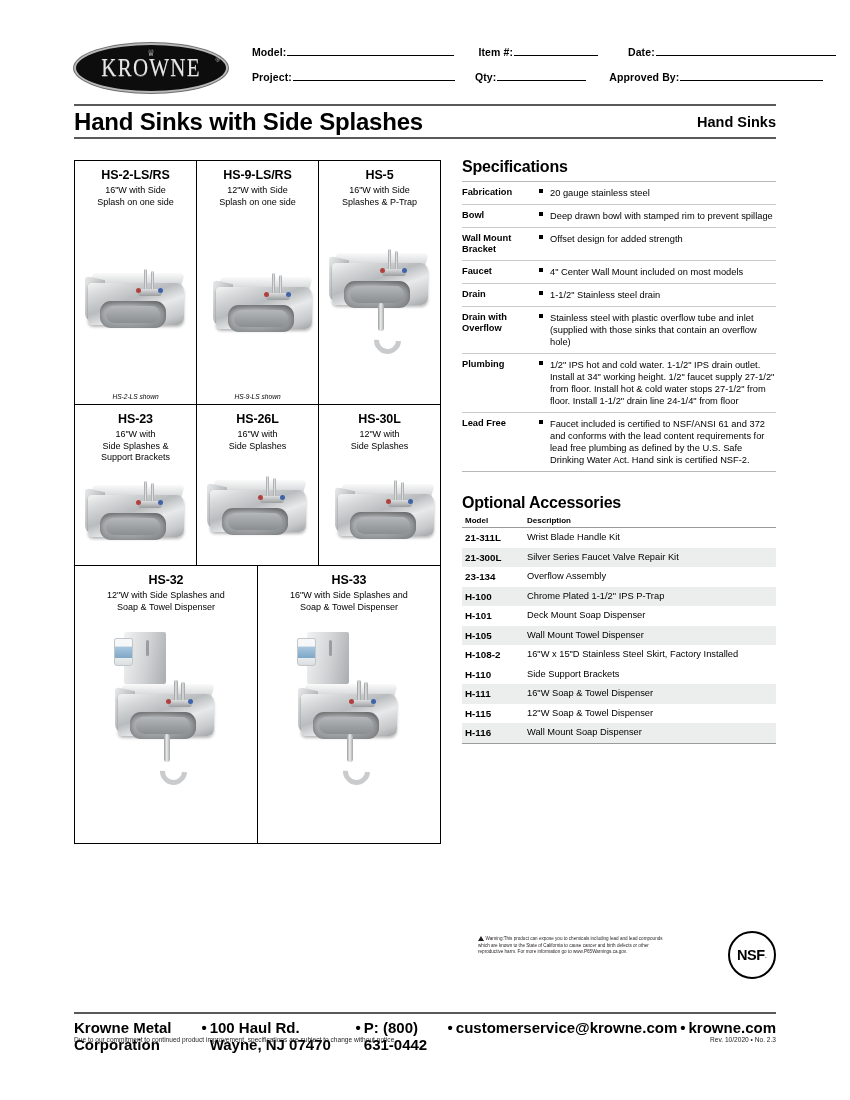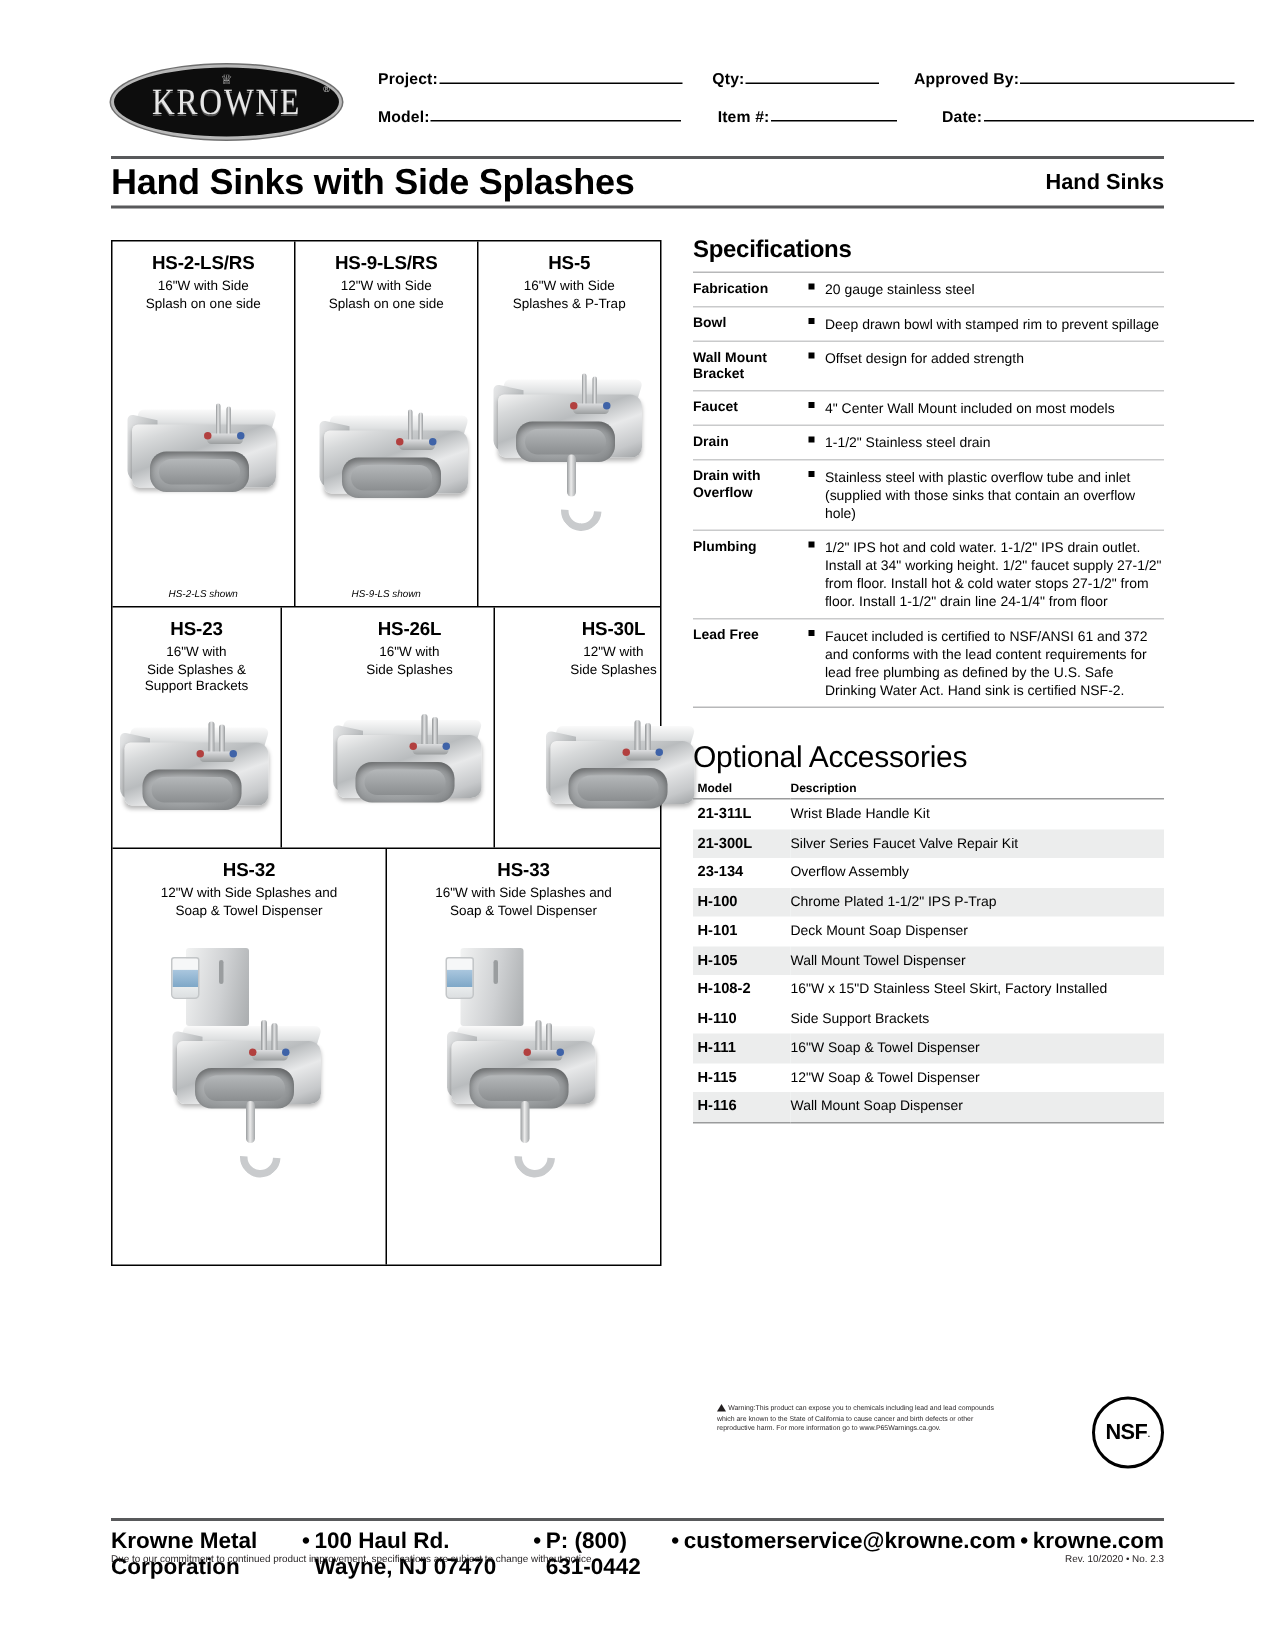--- a/index.html
+++ b/index.html
@@ -158,21 +158,21 @@
     box-sizing: border-box;
     padding: 7px 4px 4px 4px;
     display: flex;
     flex-direction: column;
     align-items: center;
     position: relative;
   }
   .cell:last-child { border-right: none; }
   .row3 .cell { flex: 1 1 0; }
   .row3 { height: 243px; }
-  .row2 { height: 160px; gap: 29px; }
+  .row2 { height: 160px; }
   .row2 .cell { flex: 1 1 0; }
   .row1 { height: 277px; }
   .row1 .cell { flex: 1 1 0; }
 
   .model-name {
     font-size: 12.5px;
     font-weight: bold;
     letter-spacing: -0.1px;
     text-align: center;
     margin-bottom: 3px;
@@ -366,22 +366,22 @@
     padding-left: 12px !important;
   }
   .spec-bullet {
     position: absolute;
     left: 1px; top: 7px;
     width: 4px; height: 4px;
     background: #000;
   }
 
   .acc-title {
-    font-size: 20px;
-    font-weight: normal;
+    font-size: 16px;
+    font-weight: bold;
     margin: 22px 0 3px 0;
     letter-spacing: -0.2px;
   }
   .acc-table {
     width: 100%;
     border-collapse: collapse;
   }
   .acc-table th {
     text-align: left;
     font-size: 8px;
@@ -482,49 +482,49 @@
   <div class="header">
     <div class="logo-wrap">
       <div class="logo-ellipse">
         <span class="logo-crown">♕</span>
         <span class="logo-text">KROWNE</span>
         <span class="logo-tm">®</span>
       </div>
     </div>
 
     <div class="form-fields">
+      <div class="form-row">
+        <span class="field f-model">
+          <span class="field-label">Model:</span>
+          <span class="field-line"></span>
+        </span>
+        <span class="gap-a"></span>
+        <span class="field f-item">
+          <span class="field-label">Item #:</span>
+          <span class="field-line"></span>
+        </span>
+        <span class="gap-b"></span>
+        <span class="field f-date">
+          <span class="field-label">Date:</span>
+          <span class="field-line"></span>
+        </span>
+      </div>
       <div class="form-row">
         <span class="field f-project">
           <span class="field-label">Project:</span>
           <span class="field-line"></span>
         </span>
         <span class="gap-c"></span>
         <span class="field f-qty">
           <span class="field-label">Qty:</span>
           <span class="field-line"></span>
         </span>
         <span class="gap-d"></span>
         <span class="field f-appr">
           <span class="field-label">Approved By:</span>
-          <span class="field-line"></span>
-        </span>
-      </div>
-      <div class="form-row">
-        <span class="field f-model">
-          <span class="field-label">Model:</span>
-          <span class="field-line"></span>
-        </span>
-        <span class="gap-a"></span>
-        <span class="field f-item">
-          <span class="field-label">Item #:</span>
-          <span class="field-line"></span>
-        </span>
-        <span class="gap-b"></span>
-        <span class="field f-date">
-          <span class="field-label">Date:</span>
           <span class="field-line"></span>
         </span>
       </div>
     </div>
   </div>
 
   <div class="rule-top"></div>
   <div class="title-row">
     <div class="title-main">Hand Sinks with Side Splashes</div>
     <div class="title-right">Hand Sinks</div>

